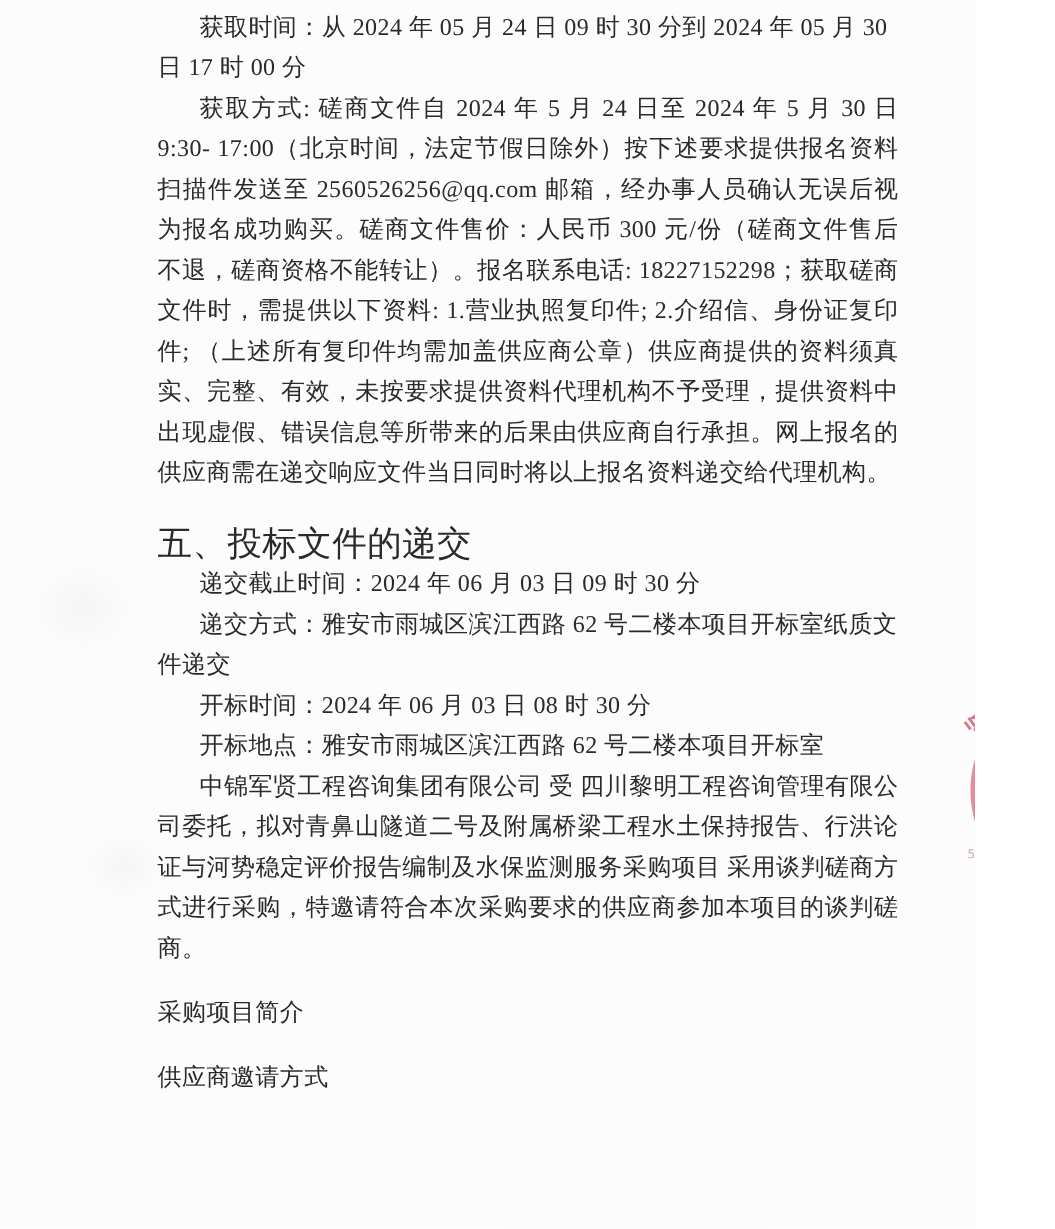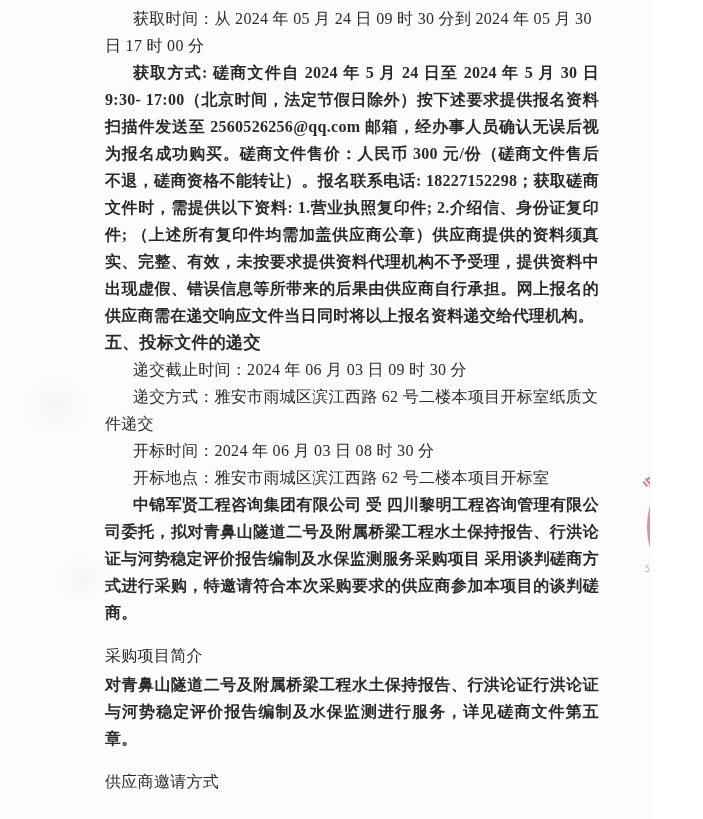--- a/index.html
+++ b/index.html
@@ -20,25 +20,25 @@
     position: absolute;
     left: 105px;
     top: 5px;
     width: 494px;
     font-size: 16px;
     line-height: 27px;
     letter-spacing: 0.3px;
   }
   .content p { margin: 0; }
   p.indent { text-indent: 28px; }
-  p.justify { text-align: justify; font-weight: bold; }
+  p.justify { text-align: justify; }
   p.heading {
-    font-weight: bold;
-    font-size: 17px;
-    margin-top: 0;
+    font-weight: normal;
+    font-size: 23px;
+    margin-top: 20px;
   }
   p.mt { margin-top: 16px; }
   p.mt-sm { margin-top: 2px; }
 
   
   .stamp {
     position: absolute;
     left: 600px;
     top: 430px;
     width: 103px;
@@ -109,21 +109,20 @@
   <div class="content">
       <p class="indent">获取时间：从 2024 年 05 月 24 日 09 时 30 分到 2024 年 05 月 30 日 17 时 00 分</p>
       <p class="indent justify">获取方式: 磋商文件自 2024 年 5 月 24 日至 2024 年 5 月 30 日 9:30- 17:00（北京时间，法定节假日除外）按下述要求提供报名资料扫描件发送至 2560526256@qq.com 邮箱，经办事人员确认无误后视为报名成功购买。磋商文件售价：人民币 300 元/份（磋商文件售后不退，磋商资格不能转让）。报名联系电话: 18227152298；获取磋商文件时，需提供以下资料: 1.营业执照复印件; 2.介绍信、身份证复印件; （上述所有复印件均需加盖供应商公章）供应商提供的资料须真实、完整、有效，未按要求提供资料代理机构不予受理，提供资料中出现虚假、错误信息等所带来的后果由供应商自行承担。网上报名的供应商需在递交响应文件当日同时将以上报名资料递交给代理机构。</p>
       <p class="heading">五、投标文件的递交</p>
       <p class="indent">递交截止时间：2024 年 06 月 03 日 09 时 30 分</p>
       <p class="indent">递交方式：雅安市雨城区滨江西路 62 号二楼本项目开标室纸质文件递交</p>
       <p class="indent">开标时间：2024 年 06 月 03 日 08 时 30 分</p>
       <p class="indent">开标地点：雅安市雨城区滨江西路 62 号二楼本项目开标室</p>
       <p class="indent justify">中锦军贤工程咨询集团有限公司 受 四川黎明工程咨询管理有限公司委托，拟对青鼻山隧道二号及附属桥梁工程水土保持报告、行洪论证与河势稳定评价报告编制及水保监测服务采购项目 采用谈判磋商方式进行采购，特邀请符合本次采购要求的供应商参加本项目的谈判磋商。</p>
       <p class="mt">采购项目简介</p>
-      <p class="justify mt-sm">对青鼻山隧道二号及附属桥梁工程水土保持报告、行洪论证行洪论证与河势稳定评价报告编制及水保监测进行服务，详见磋商文件第五章。</p>
       <p class="mt">供应商邀请方式</p>
     </div>
 
   <div class="smudge smudge-1"></div>
   <div class="smudge smudge-2"></div>
 
   <div class="stamp">
     <div class="ring"></div>
     <span class="star">★</span>
     <span class="arc-char c1">贤</span>

